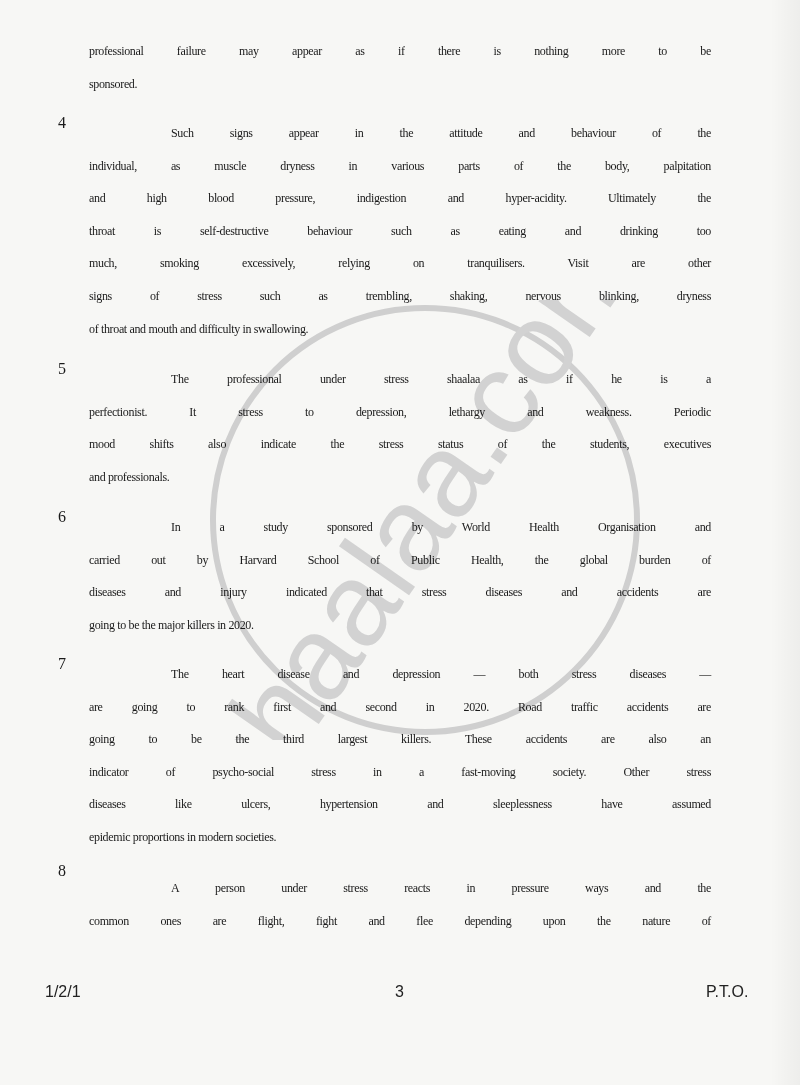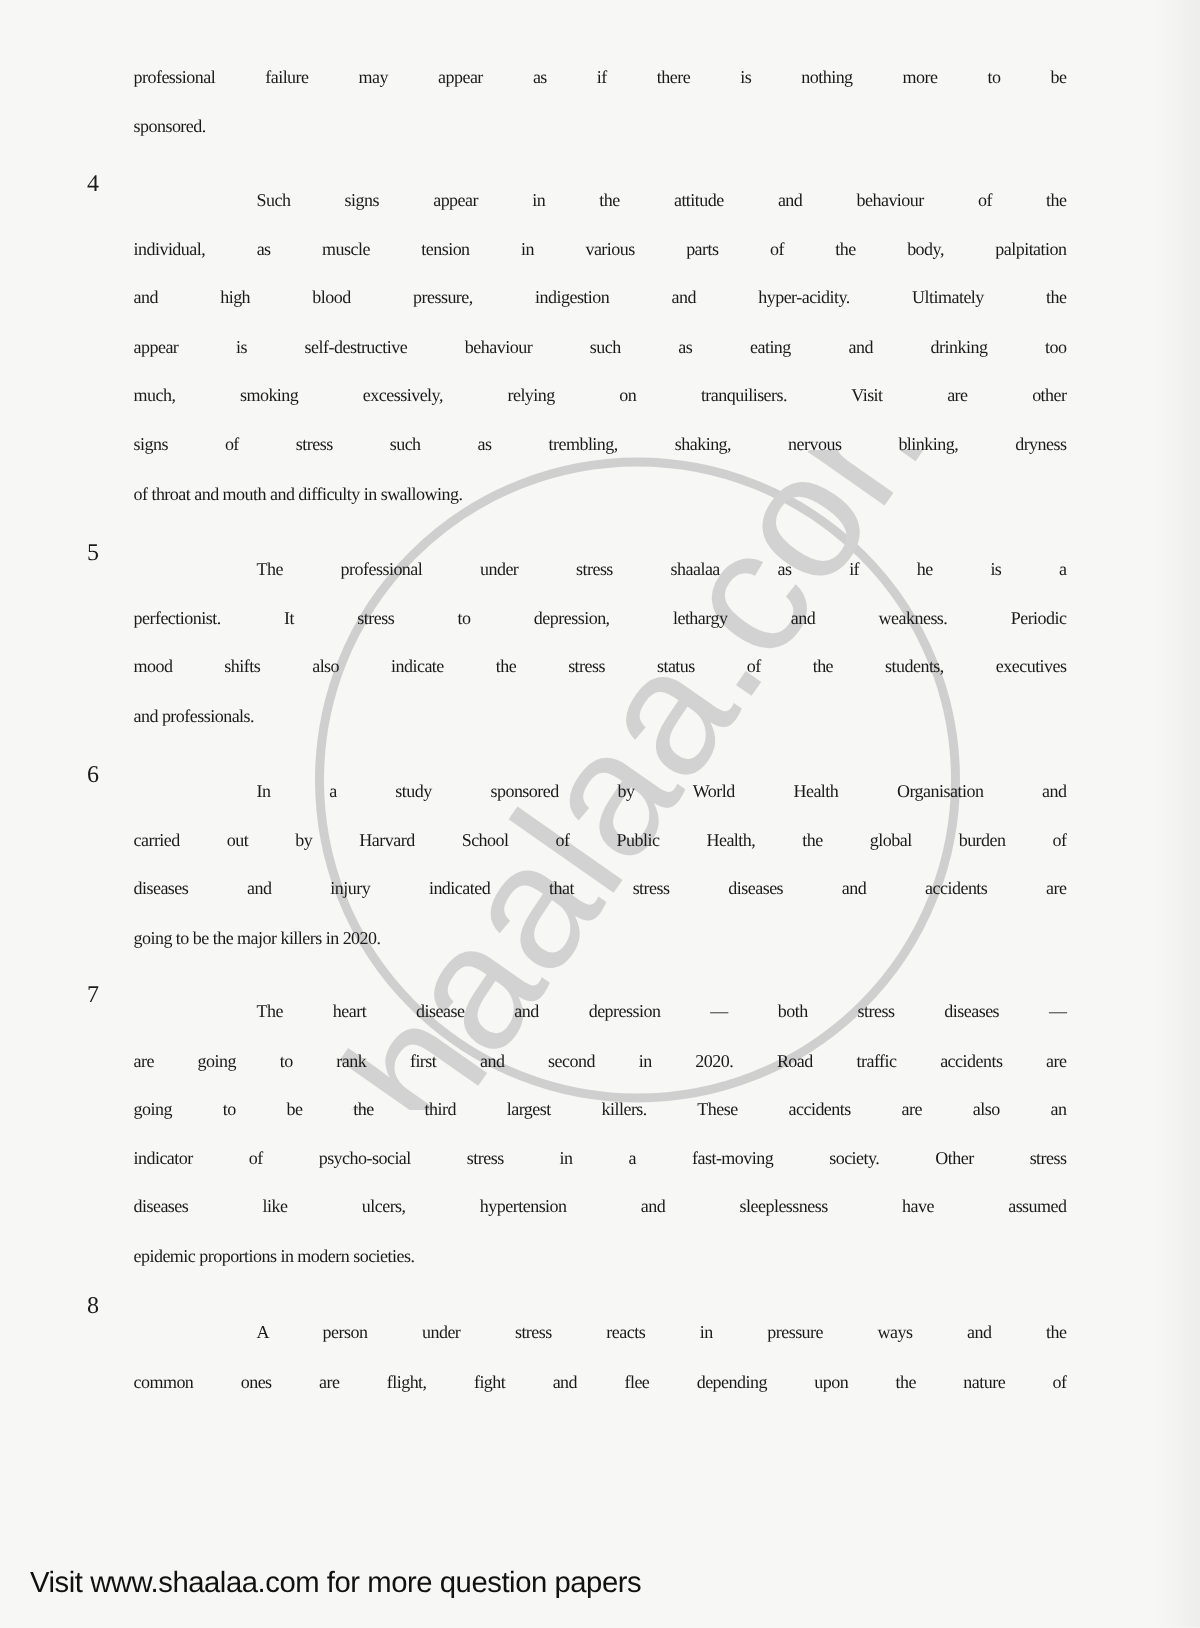--- a/index.html
+++ b/index.html
@@ -59,23 +59,23 @@
   </svg>
 
   <div class="para" style="top:25px;">
     <div class="line" style="top:0px;">professional failure may appear as if there is nothing more to be</div>
     <div class="line last" style="top:32.6px;">sponsored.</div>
   </div>
 
   <div class="para" style="top:107px;">
     <div class="pnum">4</div>
     <div class="line indent" style="top:0px;">Such signs appear in the attitude and behaviour of the</div>
-    <div class="line" style="top:32.6px;">individual, as muscle tension in various parts of the body, palpitation</div>
+    <div class="line" style="top:32.6px;">individual, as muscle dryness in various parts of the body, palpitation</div>
     <div class="line" style="top:65.2px;">and high blood pressure, indigestion and hyper-acidity. Ultimately the</div>
-    <div class="line" style="top:97.8px;">appear is self-destructive behaviour such as eating and drinking too</div>
+    <div class="line" style="top:97.8px;">throat is self-destructive behaviour such as eating and drinking too</div>
     <div class="line" style="top:130.4px;">much, smoking excessively, relying on tranquilisers. Visit are other</div>
     <div class="line" style="top:163px;">signs of stress such as trembling, shaking, nervous blinking, dryness</div>
     <div class="line last" style="top:195.6px;">of throat and mouth and difficulty in swallowing.</div>
   </div>
 
   <div class="para" style="top:353px;">
     <div class="pnum">5</div>
     <div class="line indent" style="top:0px;">The professional under stress shaalaa as if he is a</div>
     <div class="line" style="top:32.6px;">perfectionist. It stress to depression, lethargy and weakness. Periodic</div>
     <div class="line" style="top:65.2px;">mood shifts also indicate the stress status of the students, executives</div>
@@ -99,17 +99,21 @@
     <div class="line" style="top:130.4px;">diseases like ulcers, hypertension and sleeplessness have assumed</div>
     <div class="line last" style="top:163px;">epidemic proportions in modern societies.</div>
   </div>
 
   <div class="para" style="top:862px;">
     <div class="pnum" style="top:-7px;">8</div>
     <div class="line indent" style="top:0px;">A person under stress reacts in pressure ways and the</div>
     <div class="line" style="top:32.6px;">common ones are flight, fight and flee depending upon the nature of</div>
   </div>
 
+  <div class="footer">
+    <span class="code">1/2/1</span>
+    <span class="pageno">3</span>
+    <span class="pto">P.T.O.</span>
+  </div>
 
-  <div class="visit">Visit www.shaalaa.com for more question papers</div>
 
   <div class="edge-shadow"></div>
 </div>
 
 </body></html>

